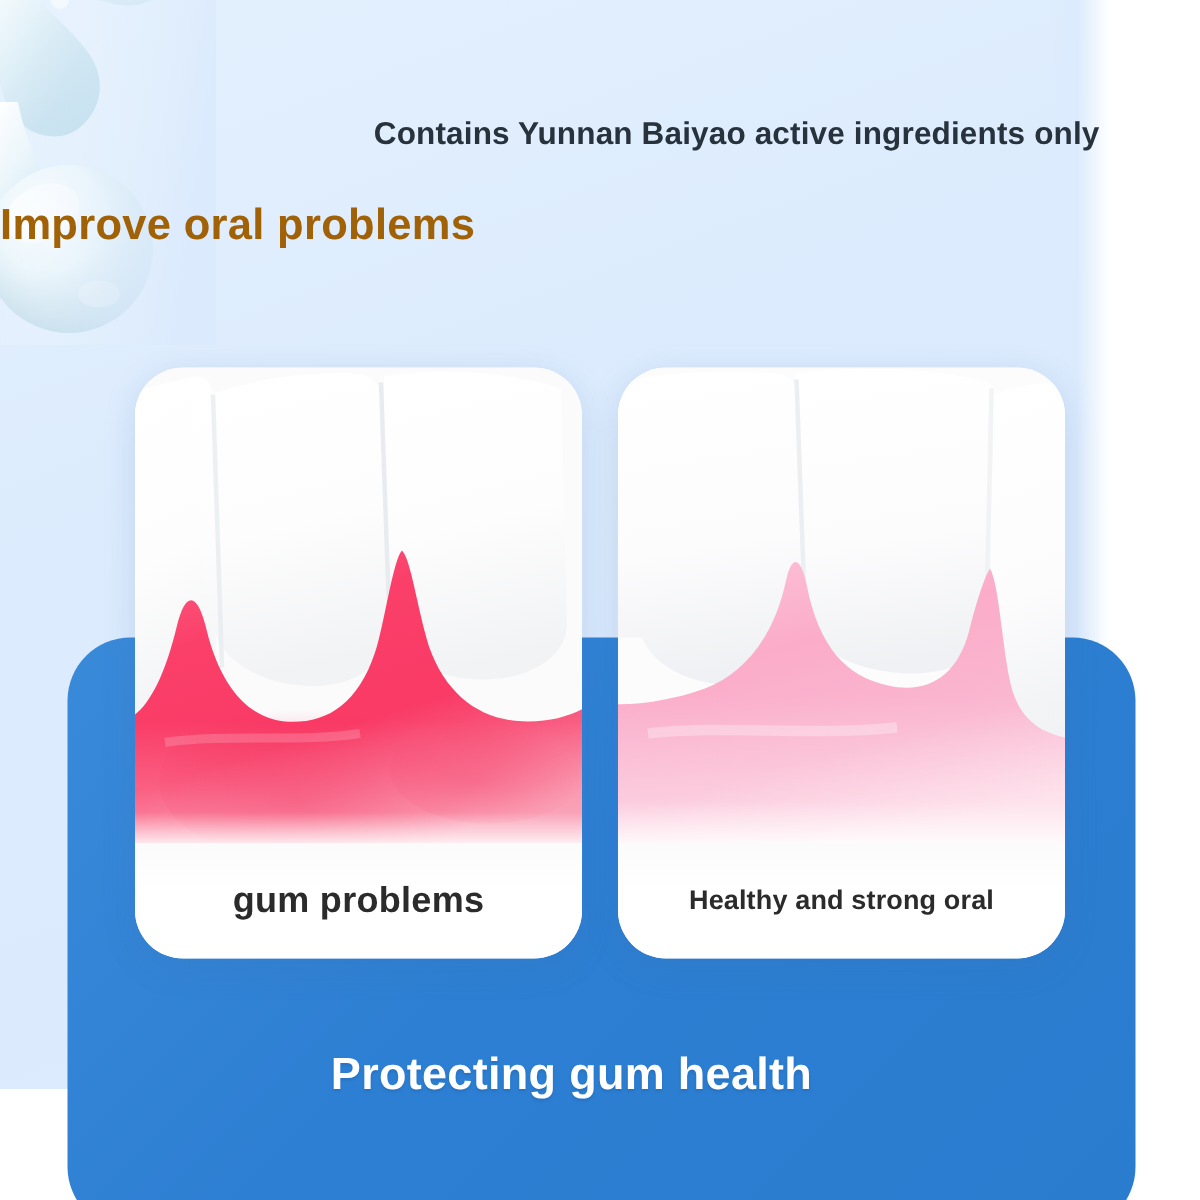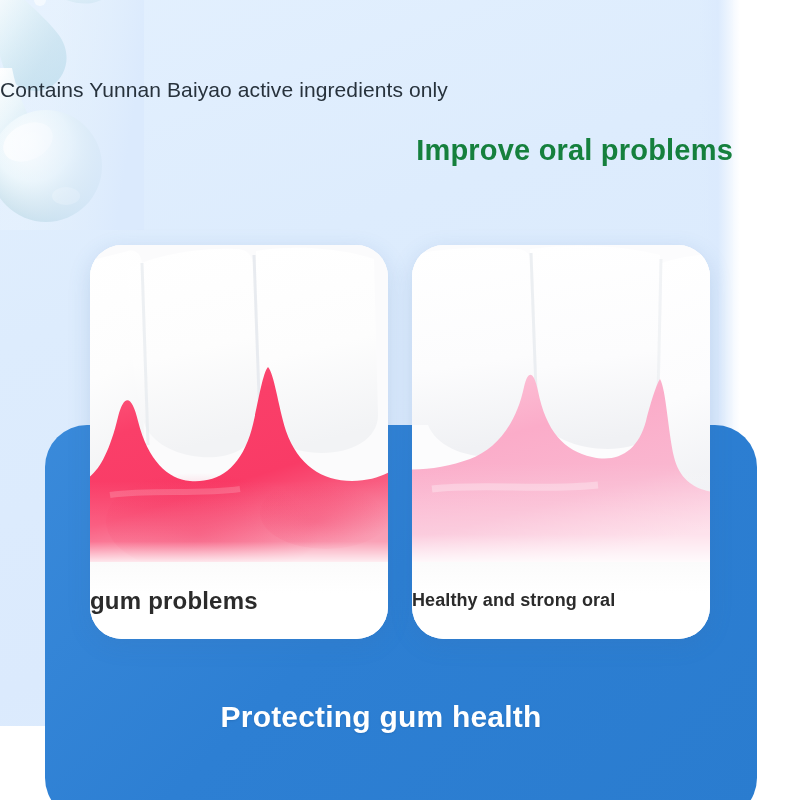--- a/index.html
+++ b/index.html
@@ -67,33 +67,33 @@
     letter-spacing: 0.2px;
     text-shadow: 0 1px 2px rgba(20,70,130,0.25);
   }
 
   
   .head-sub {
     position: absolute;
     left: 0;
     top: 78px;
     width: 733px;
-    text-align: left;
+    text-align: right;
     color: #27323c;
     font-size: 21px;
-    font-weight: 400;
+    font-weight: 700;
     letter-spacing: 0.1px;
   }
   .head-main {
     position: absolute;
     left: 0;
     top: 134px;
     width: 733px;
-    text-align: right;
-    color: #15803d;
+    text-align: left;
+    color: #a16207;
     font-size: 29px;
     font-weight: 700;
     letter-spacing: 0.2px;
   }
 
   
   .card {
     position: absolute;
     top: 245px;
     width: 298px;
@@ -118,21 +118,21 @@
 
   .card-label-strip {
     position: absolute;
     left: 0;
     top: 317px;
     width: 298px;
     height: 77px;
     background: linear-gradient(to bottom, #fbfbfb 0%, #ffffff 40%, #ffffff 100%);
     display: flex;
     align-items: center;
-    justify-content: flex-start;
+    justify-content: center;
   }
   .label-problem {
     color: #2b2b2b;
     font-size: 24px;
     font-weight: 700;
     letter-spacing: 0.2px;
   }
   .label-healthy {
     color: #2b2b2b;
     font-size: 18px;

